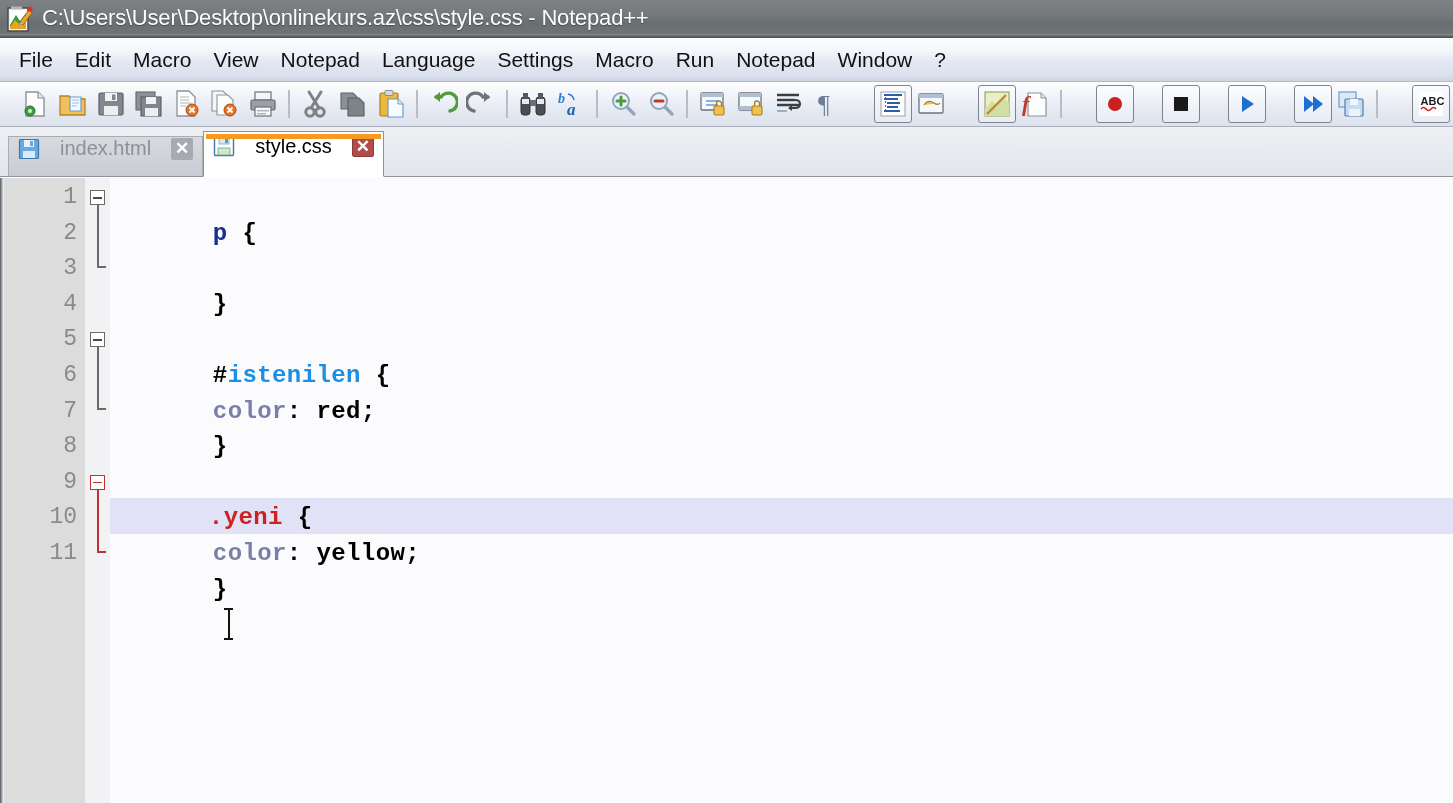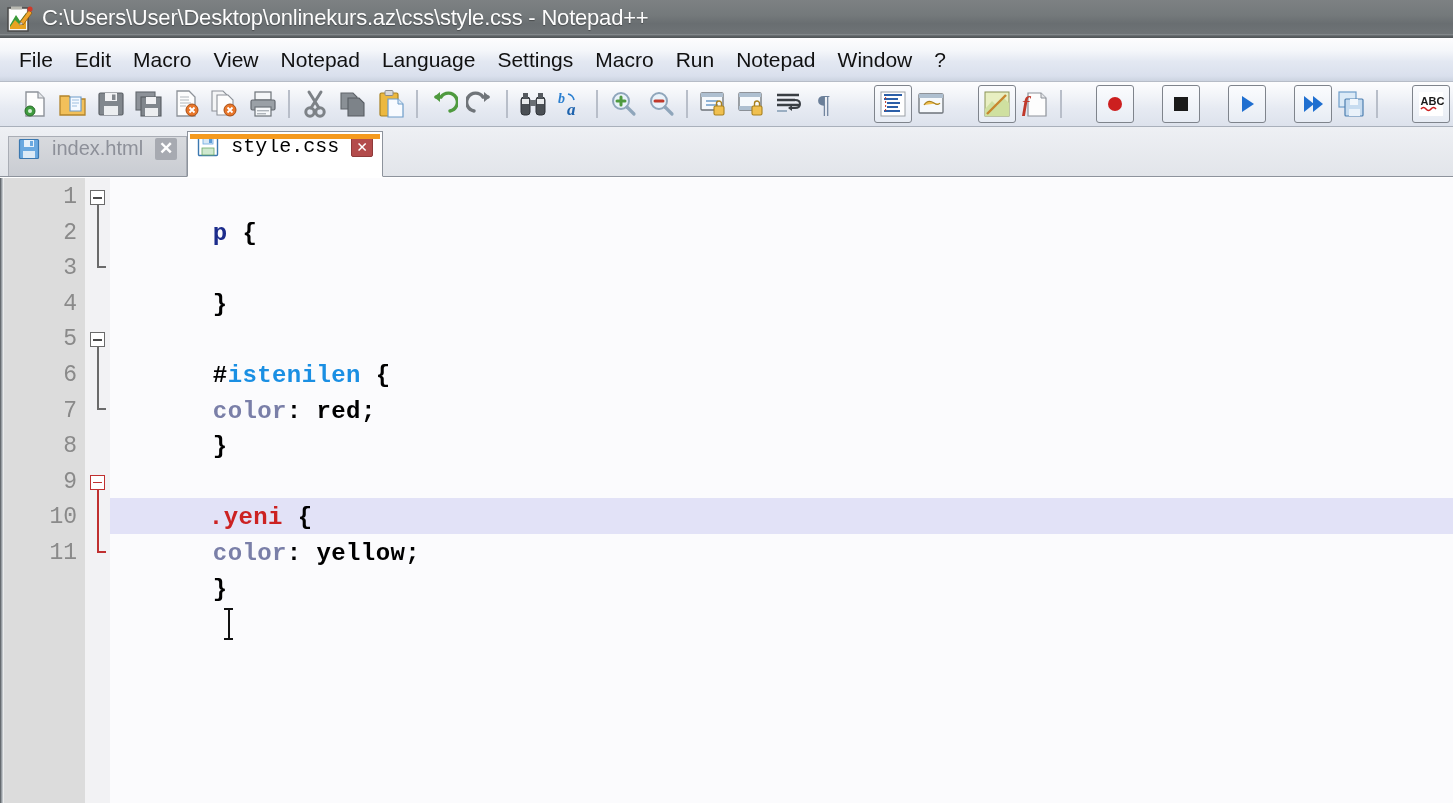--- a/index.html
+++ b/index.html
@@ -120,21 +120,21 @@
     background: linear-gradient(to bottom, #eef0f4 0%, #e2e5ea 100%);
     display: flex;
     align-items: flex-end;
     padding-left: 8px;
     border-bottom: 1px solid #8d939c;
   }
   .tab {
     height: 42px;
     display: flex;
     align-items: center;
-    gap: 12px;
+    gap: 20px;
     padding: 0 9px 16px 9px;
     position: relative;
     font-size: 20px;
     white-space: nowrap;
     cursor: default;
   }
   .tab.inactive {
     background: linear-gradient(to bottom, #d8dade 0%, #c9ccd2 100%);
     color: #8d9099;
     border: 1px solid #a9adb5;
@@ -143,21 +143,20 @@
   }
   .tab.active {
     background: #ffffff;
     color: #000000;
     font-weight: normal;
     border: 1px solid #8d939c;
     border-bottom: 1px solid #ffffff;
     height: 46px;
     margin-bottom: -1px;
     z-index: 3;
-    font-family: Liberation Mono, monospace;
   }
   .tab.active::before {
     content: "";
     position: absolute;
     left: 2px; right: 2px; top: 2px;
     height: 5px;
     background: #f59a1e;
   }
   .tab-close {
     width: 22px; height: 22px;

